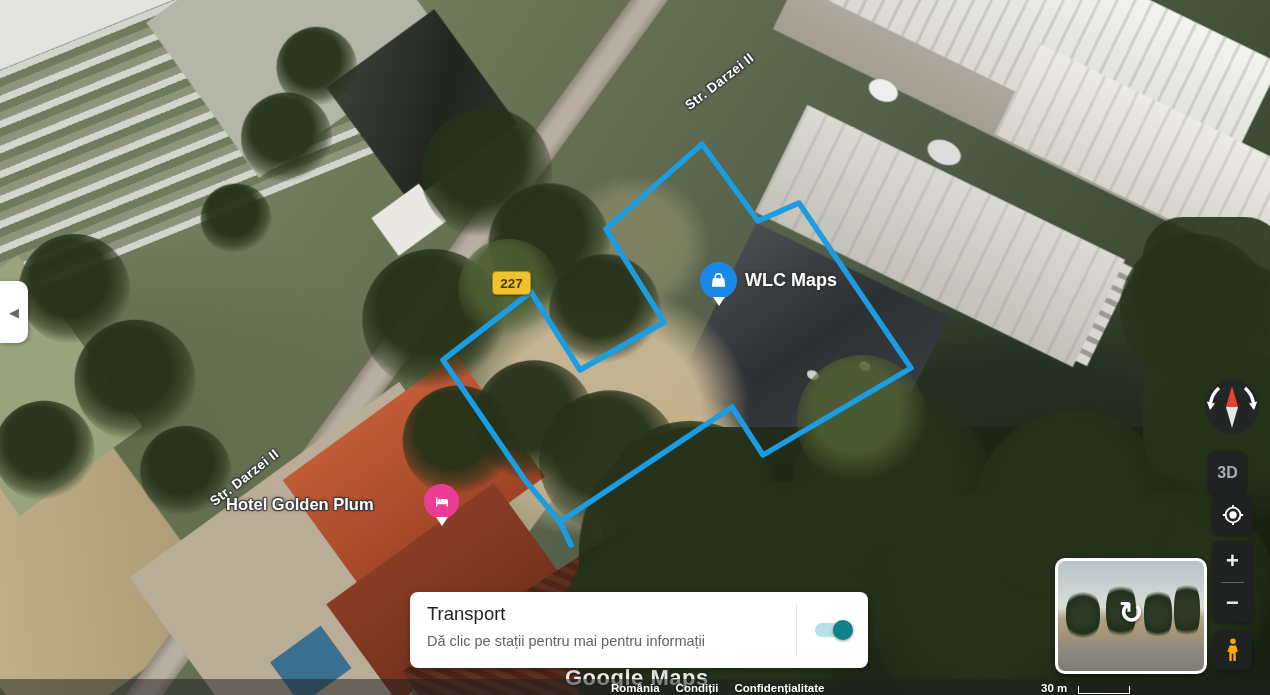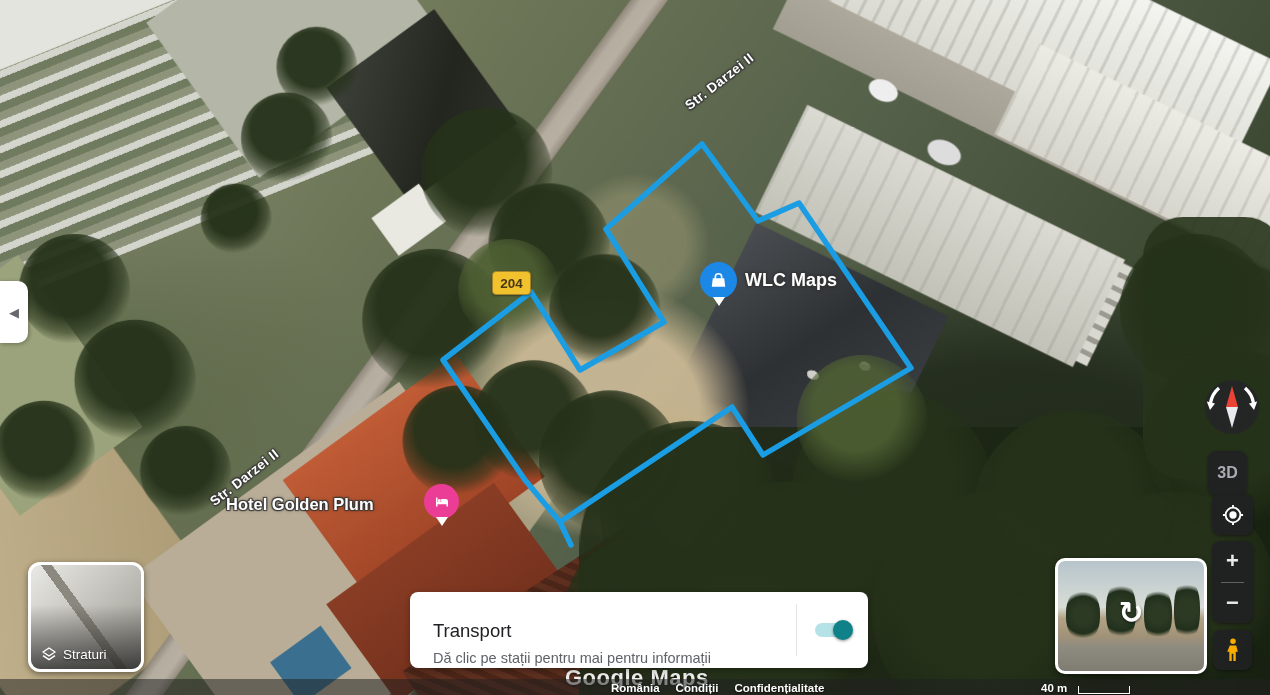--- a/index.html
+++ b/index.html
@@ -35,21 +35,21 @@
   .attr-txt{position:absolute;top:682px;z-index:6;color:#fff;font-size:11.5px;font-weight:bold;
             white-space:nowrap;text-shadow:0 1px 2px rgba(0,0,0,.8);}
   .attr-link{cursor:pointer;}
   .watermark{position:absolute;left:565px;top:665px;z-index:4;color:rgba(255,255,255,.92);
              font-size:22px;font-weight:600;letter-spacing:.5px;text-shadow:0 1px 3px rgba(0,0,0,.55);}
   .scalebar{position:absolute;left:1078px;top:686px;width:50px;height:7px;z-index:6;
             border:1.5px solid #fff;border-top:none;box-shadow:0 1px 2px rgba(0,0,0,.5);}
   
   .card{position:absolute;background:#fff;border-radius:8px;box-shadow:0 2px 6px rgba(0,0,0,.3);z-index:6;}
   .transport{left:410px;top:592px;width:458px;height:76px;display:flex;}
-  .transport .txt{flex:1;padding:28px 0 0 17px;margin-left:6px;}
+  .transport .txt{flex:1;padding:11px 0 0 17px;}
   .transport .title{font-size:18.5px;color:#202124;}
   .transport .sub{margin-top:8px;font-size:14.5px;color:#5f6368;}
   .transport .sep{width:1px;background:#e4e6e8;margin:12px 0;}
   .transport .tglwrap{width:71px;display:flex;align-items:center;justify-content:center;cursor:pointer;}
   .toggle{position:relative;width:36px;height:14px;border-radius:8px;background:#bdc1c6;}
   .toggle .knob{position:absolute;left:-2px;top:-3px;width:20px;height:20px;border-radius:50%;
                 background:#f1f3f4;box-shadow:0 1px 3px rgba(0,0,0,.45);transition:left .2s;}
   .toggle.on{background:#b5e2e6;}
   .toggle.on .knob{left:18px;background:#0f8189;}
   .layersbtn{position:absolute;left:28px;top:562px;width:110px;height:104px;z-index:6;border-radius:12px;
@@ -147,21 +147,21 @@
     <div class="tb" style="left:670px;top:570px;width:180px;height:180px;"></div>
     <div class="tb" style="left:575px;top:545px;width:150px;height:150px;"></div>
   </div>
 
   <svg class="boundary" width="1270" height="695" viewBox="0 0 1270 695">
     <path d="M702 144 L758 221 L799 203 L911 368 L763 455 L732 407 L560 522 L525 480 L443 360 L531 292 L580 370 L664 322 L606 229 Z M560 522 L571 545" fill="none" stroke="#1a9de3" stroke-width="5.5" stroke-linejoin="round" stroke-linecap="round"></path>
   </svg>
 
   <div class="maplbl street" style="left:678px;top:74px;">Str. Darzei II</div>
   <div class="maplbl street" style="left:203px;top:470px;">Str. Darzei II</div>
-  <div class="badge" style="left:492px;top:271px;">204</div>
+  <div class="badge" style="left:492px;top:271px;">227</div>
 
   <div class="pin" style="left:700px;top:262px;width:37px;height:37px;background:#1b87e6;">
     <span class="tail"></span>
     <span style="display:flex;">
       <svg width="19" height="19" viewBox="0 0 24 24">
           <path fill="#fff" d="M7 9V7.5a5 5 0 0 1 10 0V9h2.2L20.5 20h-17L4.8 9H7zm2 0h6V7.5a3 3 0 0 0-6 0V9z"></path>
         </svg>
     </span>
   </div>
   <div class="maplbl" style="left:745px;top:270px;font-size:18px;">WLC Maps</div>
@@ -176,39 +176,27 @@
   </div>
   <div class="maplbl" style="left:226px;top:495px;font-size:16.5px;">Hotel Golden Plum</div>
 
   <div class="watermark">Google Maps</div>
   <div class="attr-band"></div>
   <div class="attr-txt" style="left:611px;display:flex;gap:16px;">
     <span class="attr-link">România</span>
     <span class="attr-link">Condiții</span>
     <span class="attr-link">Confidențialitate</span>
   </div>
-  <div class="attr-txt" style="left:1041px;">40 m</div>
+  <div class="attr-txt" style="left:1041px;">30 m</div>
   <div class="scalebar"></div>
 
   <div class="backbtn">
     <span>◀</span>
   </div>
 
-  <div class="layersbtn">
-    <div class="shade"></div>
-    <div class="row">
-      <span style="display:flex;">
-        <svg width="16" height="16" viewBox="0 0 24 24" fill="none" stroke="#fff" stroke-width="2.2" stroke-linejoin="round">
-          <path d="M12 3l9 6-9 6-9-6 9-6z"></path>
-            <path d="M3 14.5l9 6 9-6"></path>
-        </svg>
-      </span>
-      <span>Straturi</span>
-    </div>
-  </div>
 
   <div class="card transport">
     <div class="txt">
       <div class="title">Transport</div>
       <div class="sub">Dă clic pe stații pentru mai pentru informații</div>
     </div>
     <div class="sep"></div>
     <div class="tglwrap">
       <div class="toggle on">
           <div class="knob"></div>

